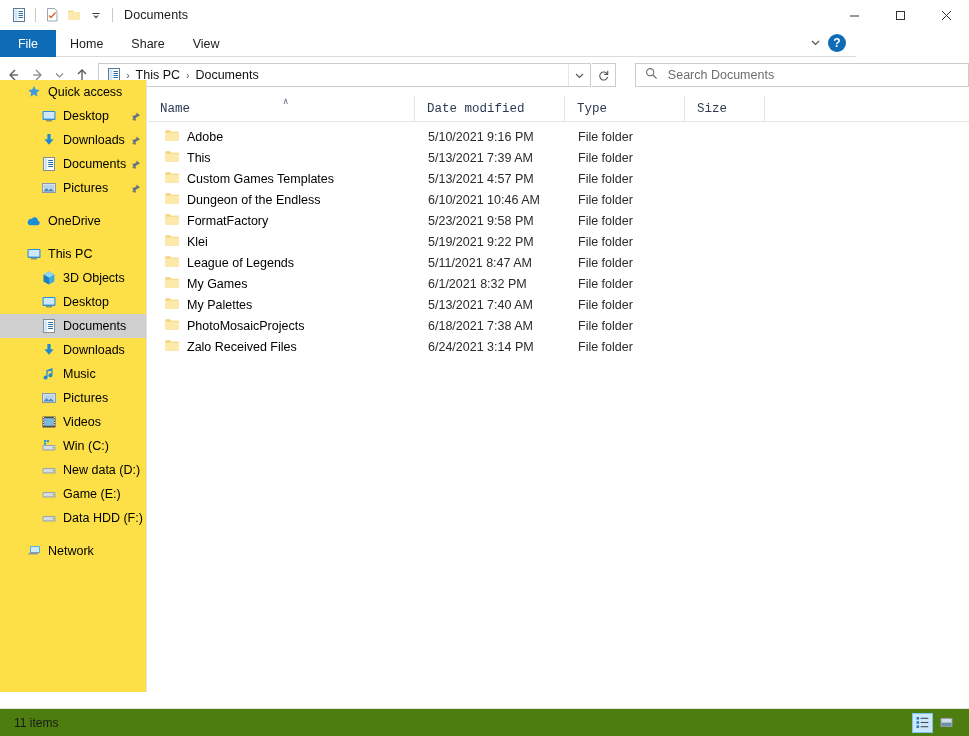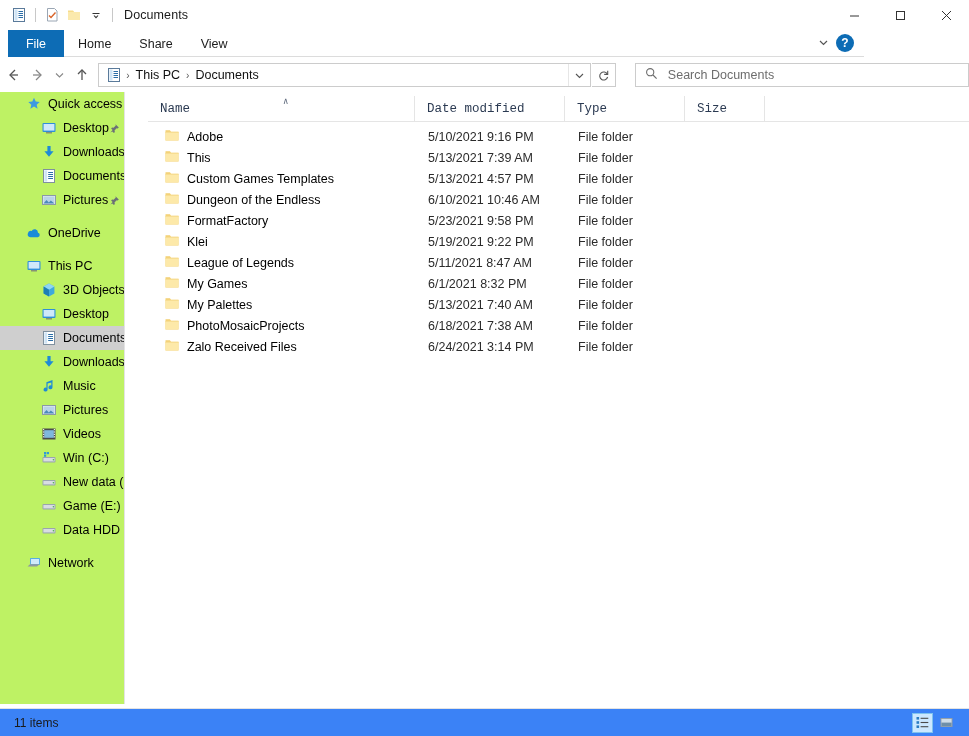--- a/index.html
+++ b/index.html
@@ -34,21 +34,21 @@
   .win-controls {
     position: absolute; right: 0; top: 0; display: flex; height: 30px;
   }
   .win-ctl {
     width: 46px; height: 30px;
     display: flex; align-items: center; justify-content: center;
   }
 
   
   .ribbon {
-    position: absolute; left: 8px; top: 30px; width: 856px; height: 27px;
+    position: absolute; left: 0; top: 30px; width: 856px; height: 27px;
     background: #ffffff;
     display: flex; align-items: stretch;
     border-bottom: 1px solid #dcdcdc;
   }
   .tab {
     display: flex; align-items: center; justify-content: center;
     height: 27px; padding: 0 14px;
     font-size: 12.5px; color: #1b1b1b;
     cursor: default;
   }
@@ -99,22 +99,22 @@
   }
   .searchbox {
     height: 24px; width: 340px; margin-left: 19px;
     border: 1px solid #cccccc; background: #ffffff;
     display: flex; align-items: center; padding-left: 9px; gap: 10px;
   }
   .search-ph { font-size: 12.5px; color: #6d6d6d; }
 
   
   .sidebar {
-    position: absolute; left: 0; top: 92px; width: 125px; height: 612px;
-    background: #bef264; overflow: hidden;
+    position: absolute; left: 0; top: 80px; width: 147px; height: 612px;
+    background: #fde047; overflow: hidden;
     border-right: 1px solid #e3e3e3;
   }
   .nav-item {
     height: 24px; display: flex; align-items: center;
     font-size: 12.5px; color: #000; white-space: nowrap;
     padding-right: 4px;
   }
   .nav-item.selected { background: #cfcfcf; }
   .nav-label { margin-left: 6px; }
   .nav-icon {
@@ -164,21 +164,21 @@
   }
   .cell-date { width: 150px; padding-left: 13px; color: #2b2b2b; }
   .cell-type { width: 120px; padding-left: 13px; color: #2b2b2b; }
   .cell-size { width: 80px; padding-left: 13px; color: #2b2b2b; }
   .folder-ico { width: 16px; height: 16px; flex: 0 0 16px; }
 
   
   .statusbar {
     position: absolute; left: 0; top: 708px; width: 969px; height: 28px;
     border-top: 1px solid #e3e3e3;
-    background: #3b82f6;
+    background: #4d7c0f;
     display: flex; align-items: center;
   }
   .status-text { font-size: 12px; color: #1a1a1a; margin-left: 14px; }
   .view-btns { margin-left: auto; display: flex; align-items: center; gap: 3px; padding-right: 12px; }
   .view-btn {
     width: 21px; height: 20px; display: flex; align-items: center; justify-content: center;
   }
   .view-btn.active { background: #cce8ff; border: 1px solid #7fc3ef; }
 </style>
 </head>

